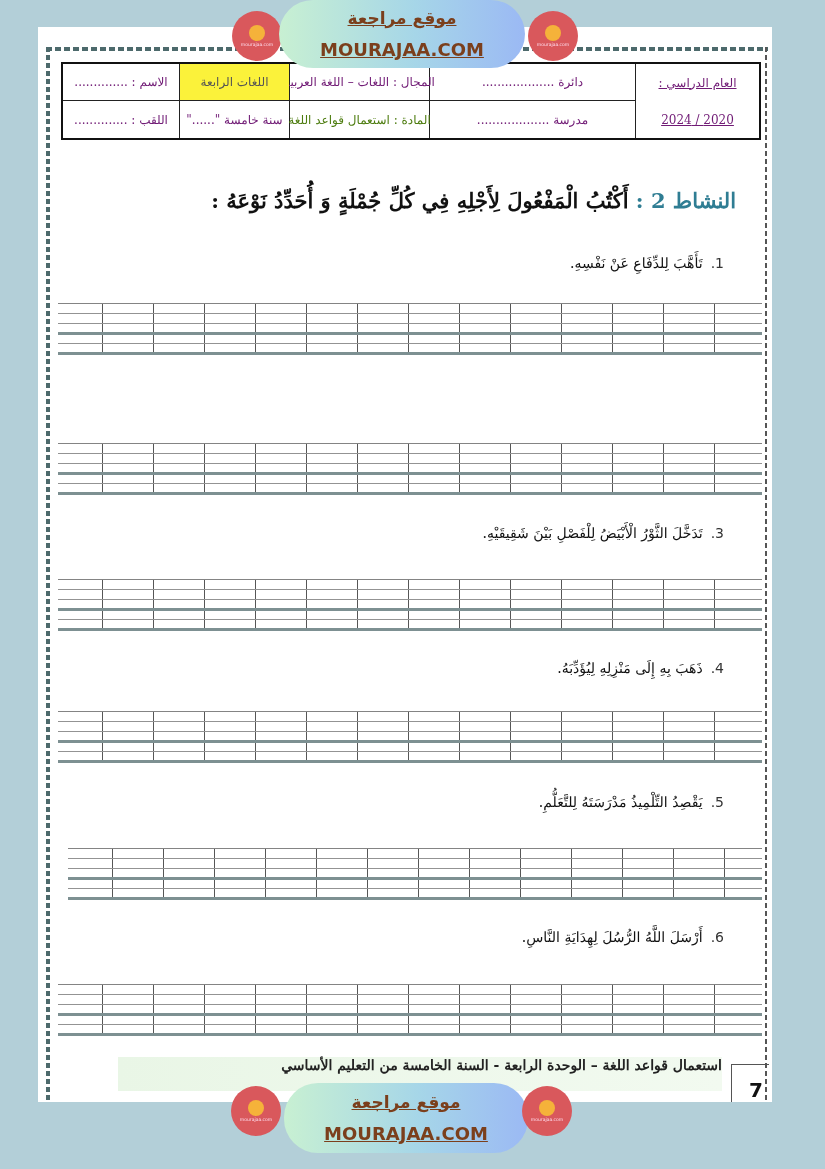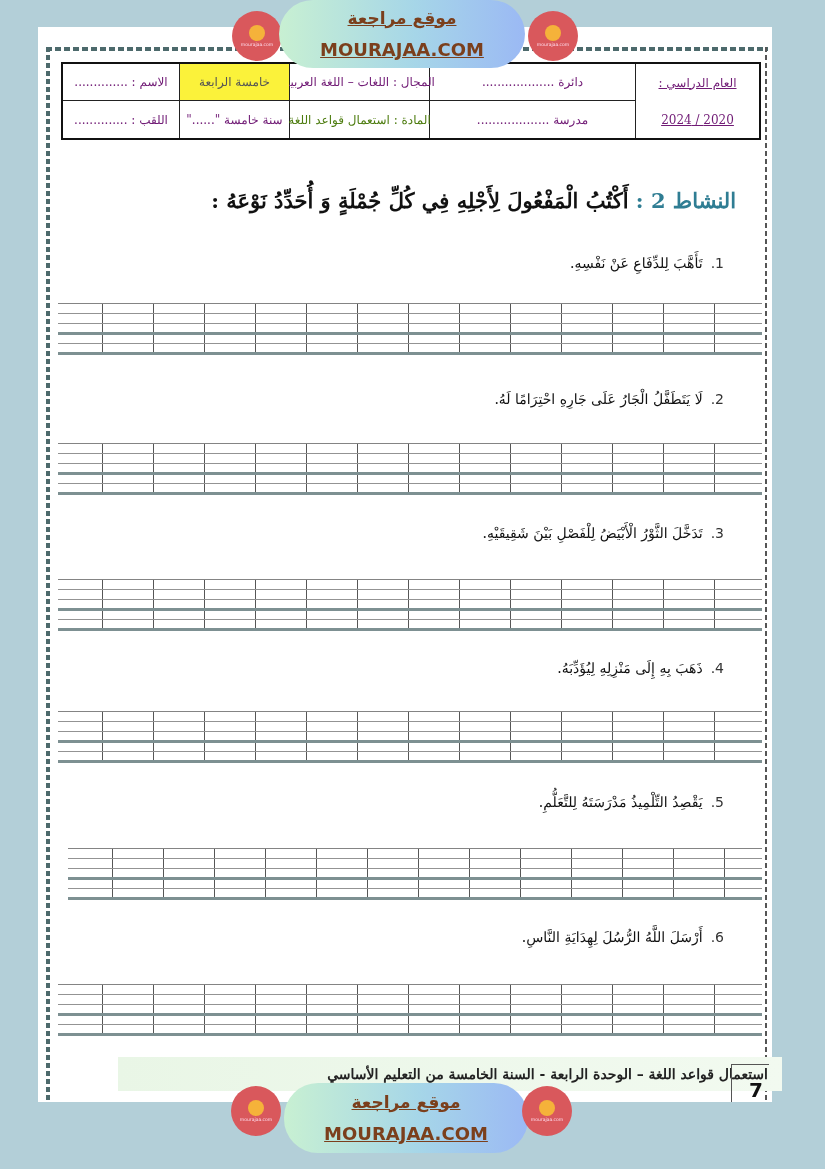--- a/index.html
+++ b/index.html
@@ -63,23 +63,23 @@
       linear-gradient(#777,#777) 0 0/100% 1px no-repeat,
       linear-gradient(#888,#888) 0 10px/100% 1px no-repeat,
       linear-gradient(#888,#888) 0 20px/100% 1px no-repeat,
       linear-gradient(#6f8587,#6f8587) 0 29px/100% 3px no-repeat,
       linear-gradient(#888,#888) 0 40px/100% 1px no-repeat,
       linear-gradient(#6f8587,#6f8587) 0 49px/100% 3px no-repeat,
       repeating-linear-gradient(90deg, transparent 0 44px, #444 44px 45px, transparent 45px 51px);
     opacity: 0.9;
   }
   .footer-band {
-    position: absolute; left: 80px; top: 1030px; width: 664px; height: 34px;
+    position: absolute; left: 80px; top: 1030px; width: 604px; height: 34px;
     background: linear-gradient(90deg, #e9f6e6, #f2faf0);
-    direction: rtl; display: flex; align-items: center; padding-right: 14px; box-sizing: border-box;
+    direction: rtl; display: flex; align-items: flex-start; box-sizing: border-box;
     font-size: 14px; font-weight: bold; color: #222; white-space: nowrap;
     font-family: "DejaVu Serif", serif;
   }
   .page-num {
     position: absolute; left: 693px; top: 1037px; width: 38px; height: 38px;
     border-left: 1.5px solid #555; border-top: 1.5px solid #555;
     font-size: 20px; font-weight: bold; color: #111;
     display: flex; align-items: flex-end; justify-content: flex-end; padding-right: 6px; box-sizing: border-box;
   }
 
@@ -107,21 +107,21 @@
   <div class="dash-right"></div>
 
   <div class="hdr">
     <div class="cell">
         <span>دائرة ...................</span>
       </div>
     <div class="cell">
         <span>المجال : اللغات – اللغة العربية</span>
       </div>
     <div class="cell yellow">
-        <span>خامسة الرابعة</span>
+        <span>اللغات الرابعة</span>
       </div>
     <div class="cell year-cell">
       <span>العام الدراسي :</span>
       <span>2020 / 2024</span>
     </div>
     <div class="cell last">
         <span>الاسم : ..............</span>
       </div>
 
     <div class="cell nob">
@@ -141,23 +141,20 @@
   <div class="title">
     <span class="lead">النشاط 2 :</span>
     <span>أَكْتُبُ الْمَفْعُولَ لِأَجْلِهِ فِي كُلِّ جُمْلَةٍ وَ أُحَدِّدُ نَوْعَهُ :</span>
   </div>
 
   <div class="sentence" style="top:228px;">
     <span class="num">1.</span><span>تَأَهَّبَ لِلدِّفَاعِ عَنْ نَفْسِهِ.</span>
   </div>
   <div class="lines" style="top:276px;"></div>
 
-  <div class="sentence" style="top:364px;">
-    <span class="num">2.</span><span>لَا يَتَطَفَّلُ الْجَارُ عَلَى جَارِهِ احْتِرَامًا لَهُ.</span>
-  </div>
   <div class="lines" style="top:416px;"></div>
 
   <div class="sentence" style="top:498px;text-align:center;">
     <span class="num">3.</span><span>تَدَخَّلَ الثَّوْرُ الْأَبْيَضُ لِلْفَصْلِ بَيْنَ شَقِيقَيْهِ.</span>
   </div>
   <div class="lines" style="top:552px;"></div>
 
   <div class="sentence" style="top:633px;">
     <span class="num">4.</span><span>ذَهَبَ بِهِ إِلَى مَنْزِلِهِ لِيُؤَدِّبَهُ.</span>
   </div>

